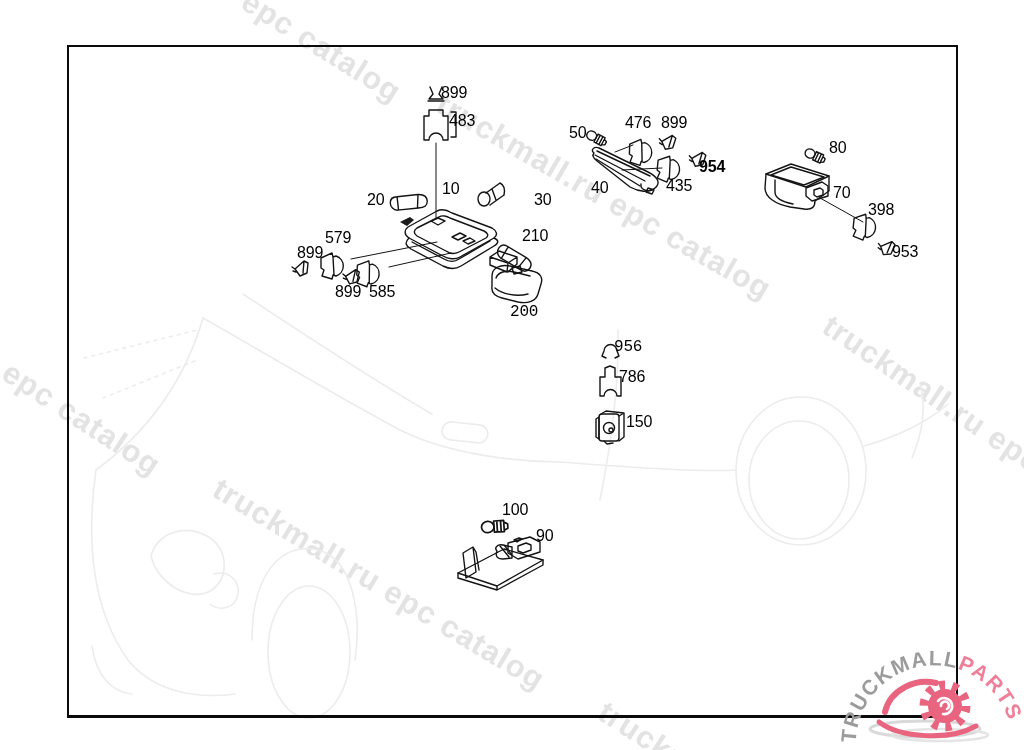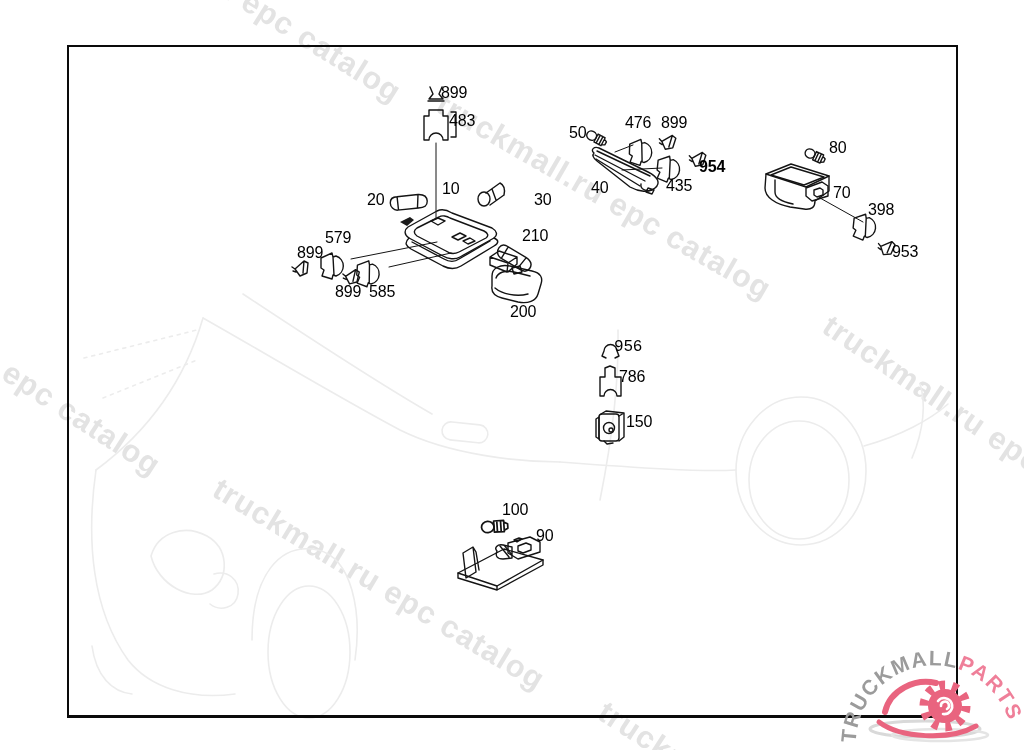--- a/index.html
+++ b/index.html
@@ -167,21 +167,21 @@
       <span class="plabel" style="left: 441px; top: 85px;">899</span>
       <span class="plabel" style="left: 449px; top: 113px;">483</span>
       <span class="plabel" style="left: 367px; top: 192px;">20</span>
       <span class="plabel" style="left: 442px; top: 181px;">10</span>
       <span class="plabel" style="left: 534px; top: 192px;">30</span>
       <span class="plabel" style="left: 522px; top: 228px;">210</span>
       <span class="plabel" style="left: 325px; top: 230px;">579</span>
       <span class="plabel" style="left: 297px; top: 245px;">899</span>
       <span class="plabel" style="left: 335px; top: 284px;">899</span>
       <span class="plabel" style="left: 369px; top: 284px;">585</span>
-      <span class="plabel" style="left: 510px; top: 304px;">200</span>
+      <span class="plabel" style="left: 510px; top: 304px; font-family: Liberation Mono, monospace;">200</span>
       <span class="plabel" style="left: 569px; top: 117px; margin-top: 8px;">50</span>
       <span class="plabel" style="left: 625px; top: 115px;">476</span>
       <span class="plabel" style="left: 661px; top: 115px;">899</span>
       <span class="plabel" style="left: 591px; top: 180px;">40</span>
       <span class="plabel" style="left: 666px; top: 178px;">435</span>
       <span class="plabel" style="left: 699px; top: 159px; font-weight: bold;">954</span>
       <span class="plabel" style="left: 829px; top: 140px;">80</span>
       <span class="plabel" style="left: 833px; top: 185px;">70</span>
       <span class="plabel" style="left: 868px; top: 202px;">398</span>
       <span class="plabel" style="left: 892px; top: 228px; margin-top: 16px;">953</span>

